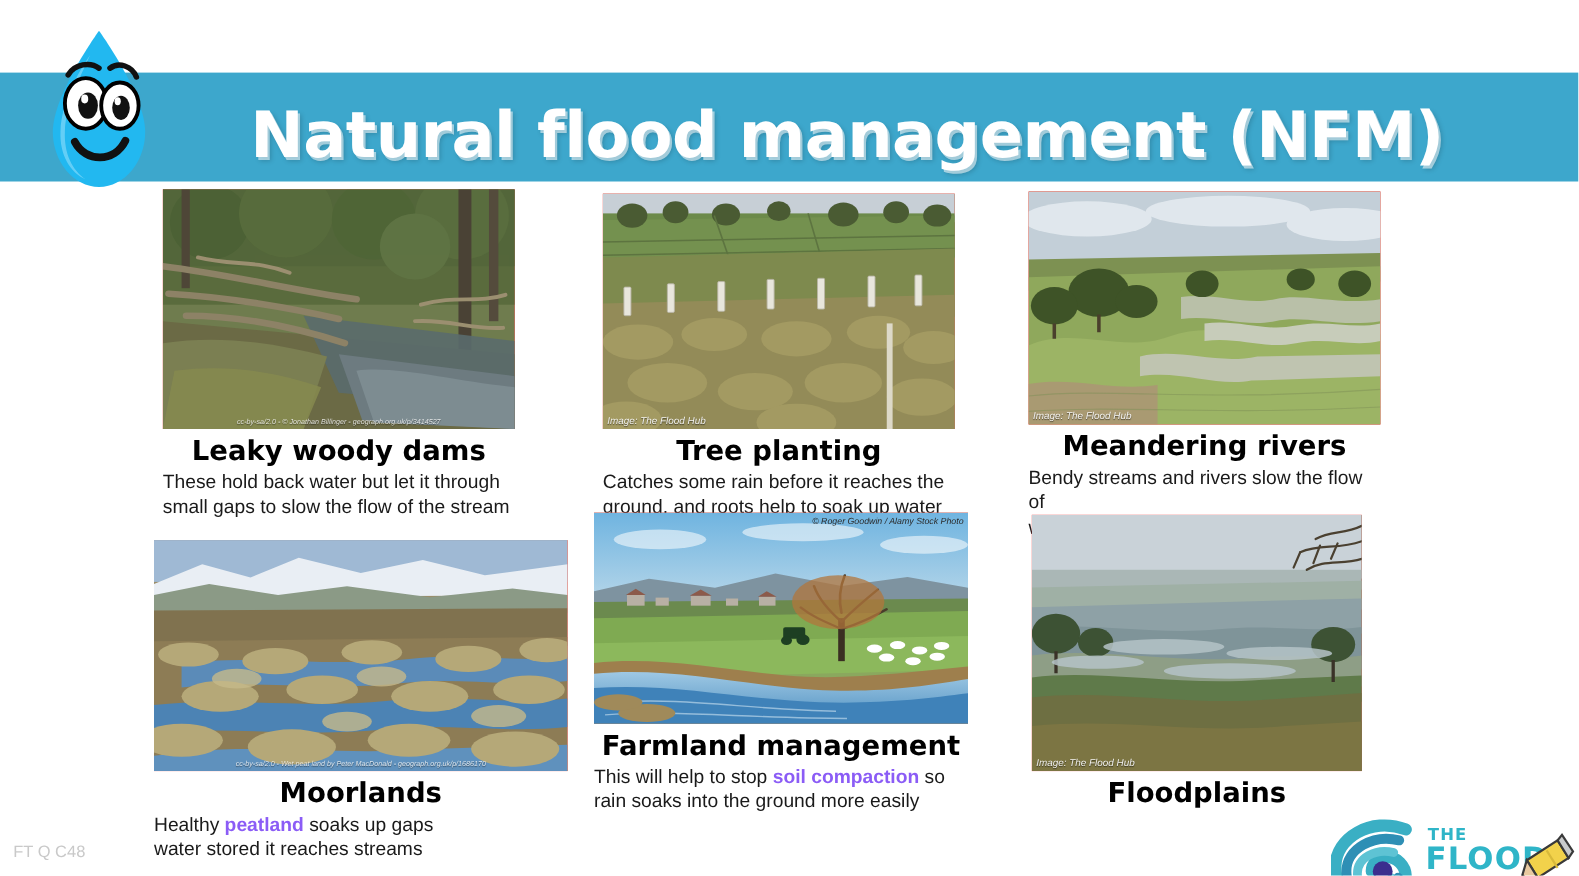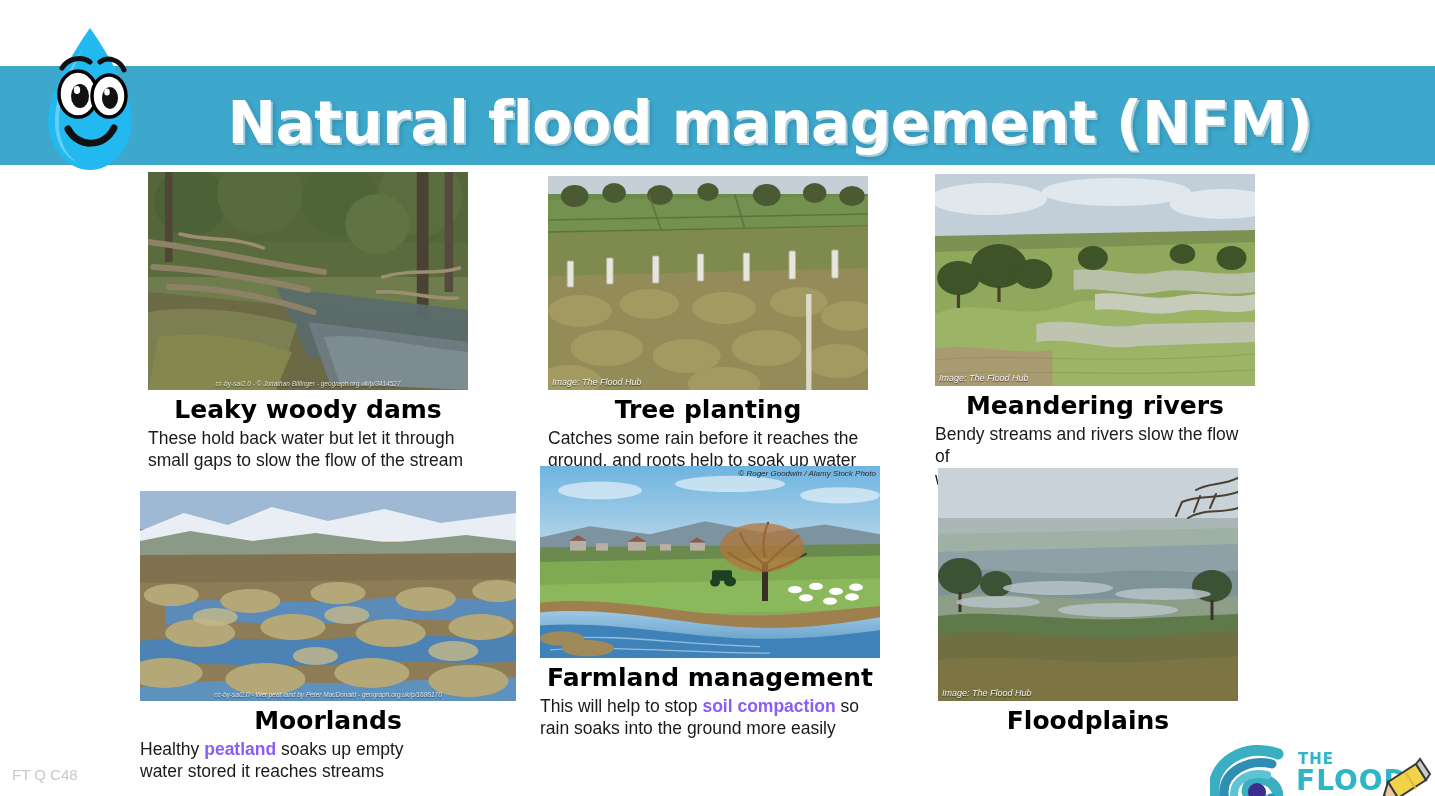--- a/index.html
+++ b/index.html
@@ -289,21 +289,21 @@
             <ellipse cx="60" cy="126" rx="18" ry="9"></ellipse>
             <ellipse cx="165" cy="124" rx="18" ry="9"></ellipse>
             <ellipse cx="250" cy="160" rx="20" ry="10"></ellipse>
             <ellipse cx="140" cy="165" rx="18" ry="9"></ellipse>
           </g>
         </svg>
         <div class="credit tiny">cc-by-sa/2.0 - Wet peat land by Peter MacDonald - geograph.org.uk/p/1686170</div>
       </div>
       <div class="card-title">Moorlands</div>
       <div class="card-desc">
-        <div><span>Healthy </span><span class="hl">peatland</span><span> soaks up empty</span></div>
+        <div><span>Healthy </span><span class="hl">peatland</span><span> soaks up gaps</span></div>
         <div>water stored it reaches streams</div>
       </div>
     </div>
 
     <div class="card" style="left:540px; top:298px; width:340px;">
       <div class="photo" style="height:192px;">
         <svg viewBox="0 0 340 236" preserveAspectRatio="none" style="position:absolute;inset:0;width:100%;height:100%">
           <rect width="340" height="236" fill="#8aa85e"></rect>
           <defs>
             <linearGradient id="sky5" x1="0" y1="0" x2="0" y2="1">

